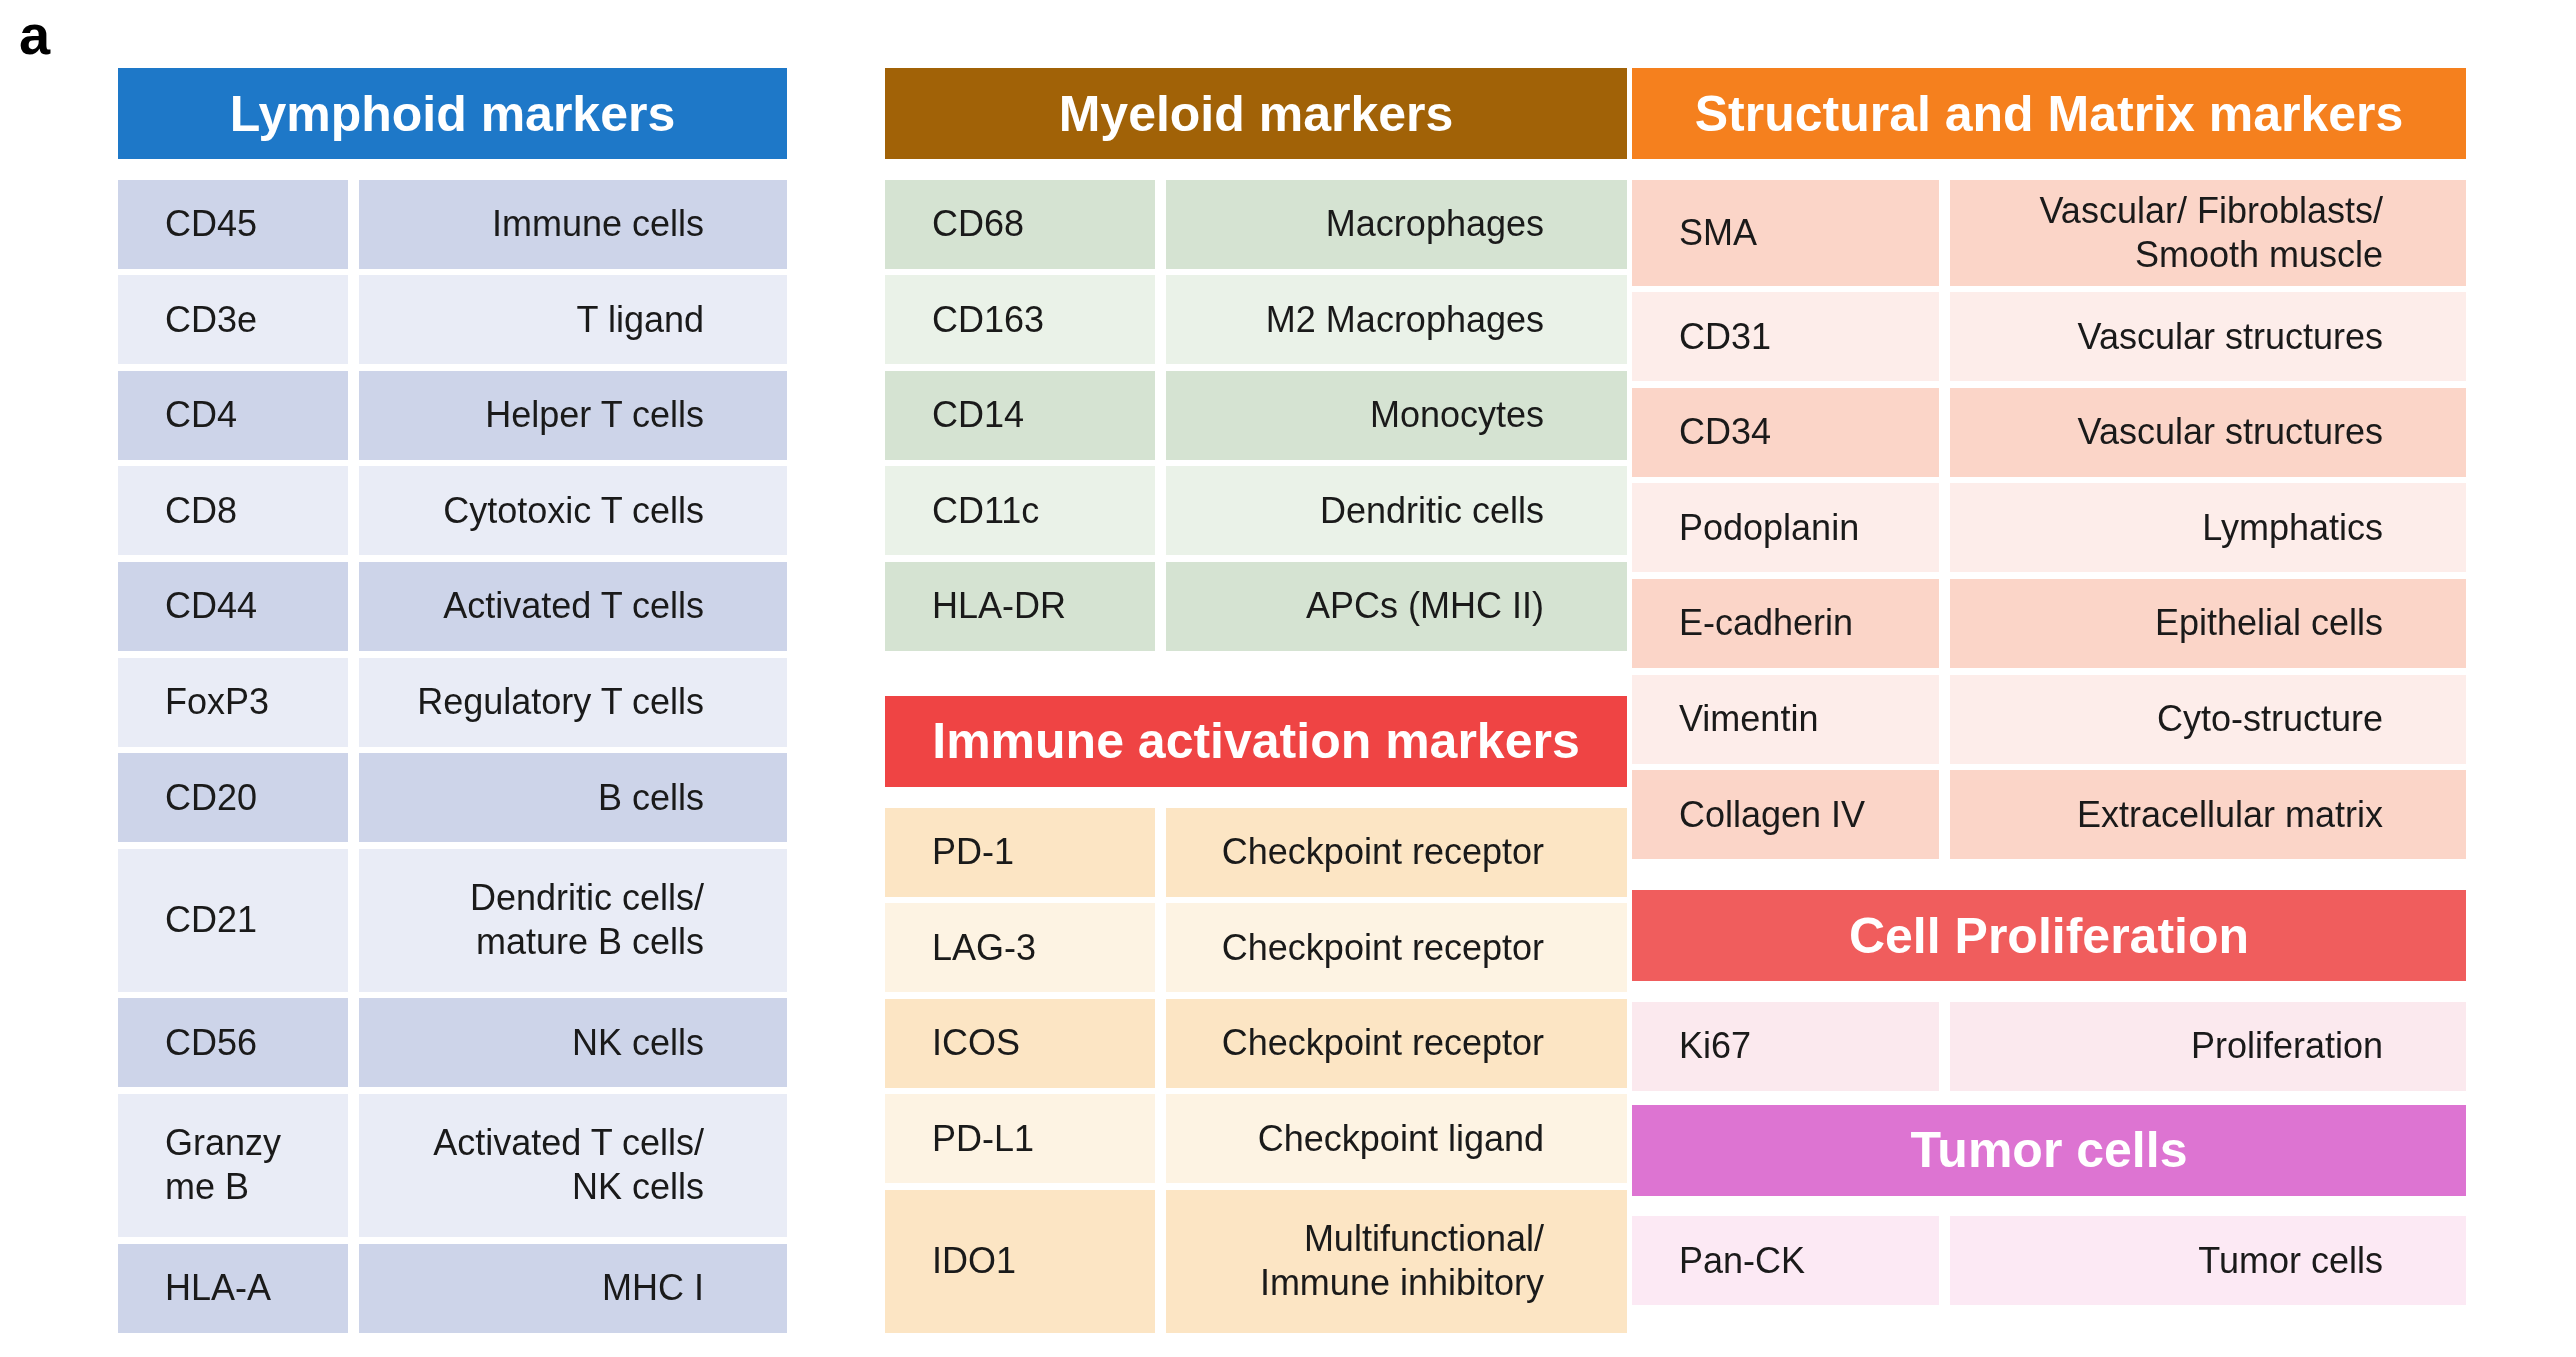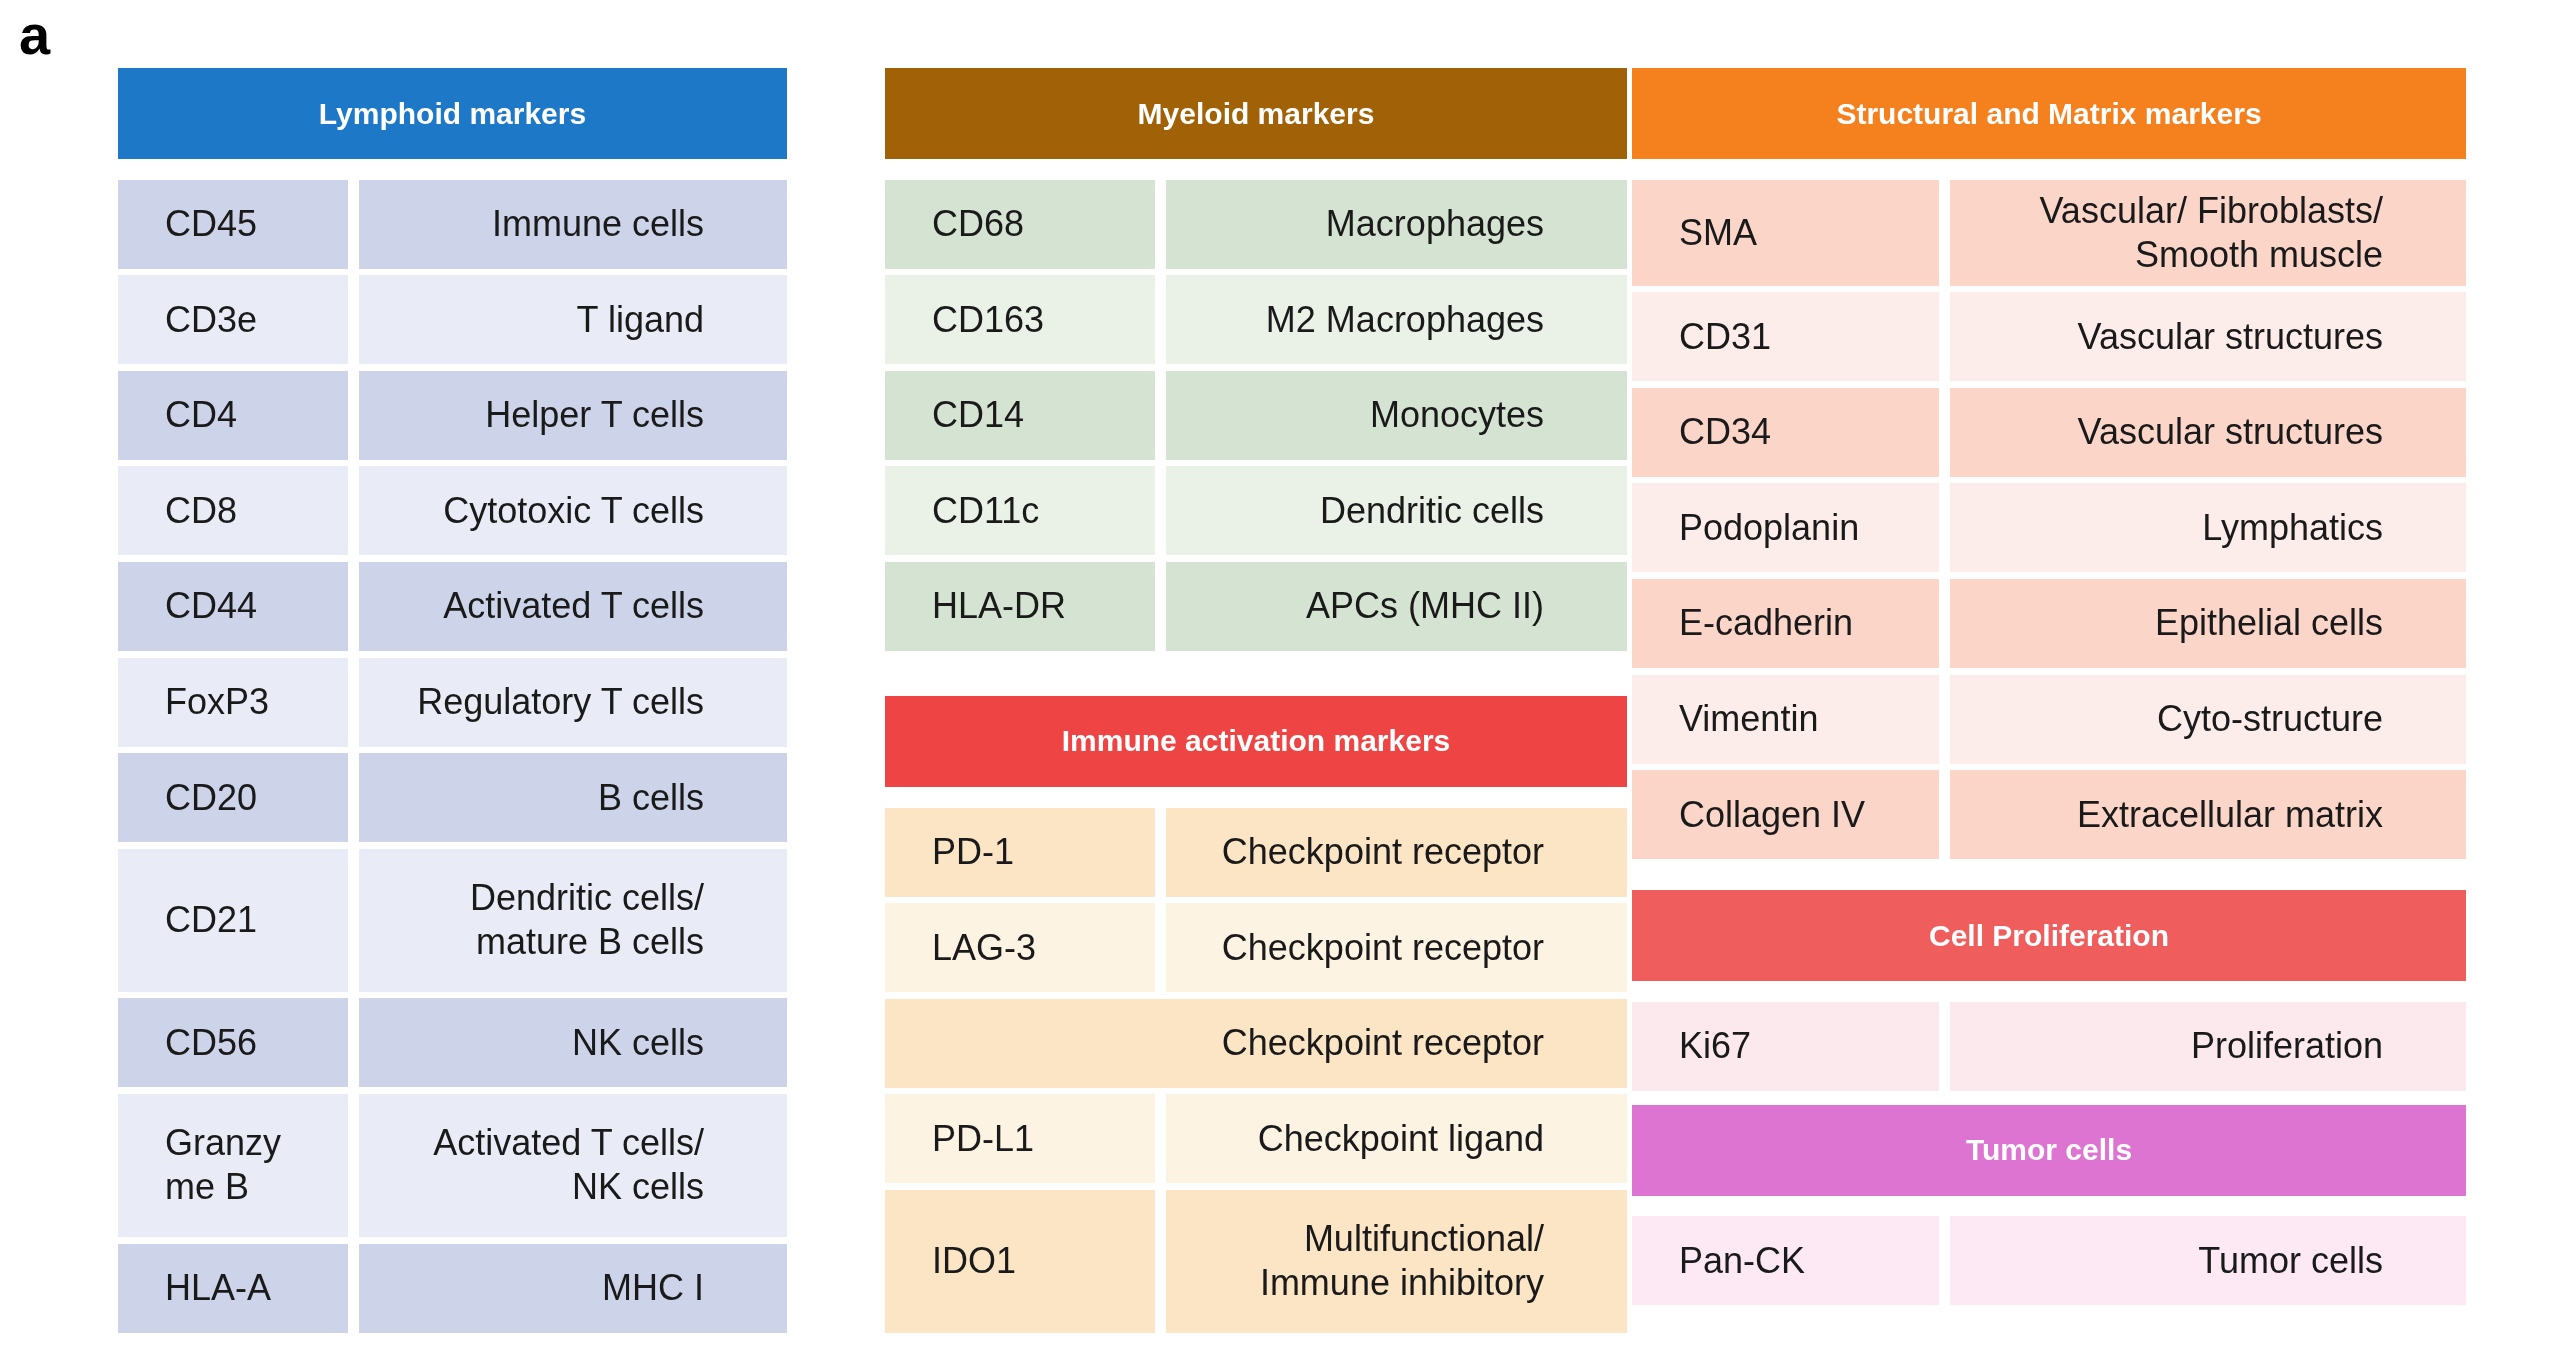--- a/index.html
+++ b/index.html
@@ -12,21 +12,21 @@
     font-size:56px;font-weight:bold;color:#000;
   }
   .col{position:absolute;top:68px;}
   #col-lymphoid{left:118px;width:669px;}
   #col-myeloid{left:885px;width:742px;}
   #col-structural{left:1632px;width:834px;}
 
   .t-header{
     height:91px;margin-bottom:20.6px;
     display:flex;align-items:center;justify-content:center;
-    font-size:30px;font-weight:bold;color:#ffffff;
+    font-size:50px;font-weight:bold;color:#ffffff;
   }
   .lymphoid .t-header{background:#1e78c8;}
   .myeloid .t-header{background:#a16207;}
   .immune .t-header{background:#ef4444;}
   .structural .t-header{background:#f5801e;}
   .prolif .t-header{background:#f05d5d;}
   .tumor .t-header{background:#dd74d2;}
 
   .row{display:flex;gap:11.2px;height:89px;margin-bottom:6.6px;}
   .row.tall{height:143px;}
@@ -146,20 +146,21 @@
     <div class="rows">
       <div class="row">
         <div class="cell marker">PD-1</div>
         <div class="cell desc">Checkpoint receptor</div>
       </div>
       <div class="row">
         <div class="cell marker">LAG-3</div>
         <div class="cell desc">Checkpoint receptor</div>
       </div>
       <div class="row">
+        <div class="cell marker">ICOS</div>
         <div class="cell desc">Checkpoint receptor</div>
       </div>
       <div class="row">
         <div class="cell marker">PD-L1</div>
         <div class="cell desc">Checkpoint ligand</div>
       </div>
       <div class="row tall">
         <div class="cell marker">IDO1</div>
         <div class="cell desc">Multifunctional/
 Immune inhibitory</div>

